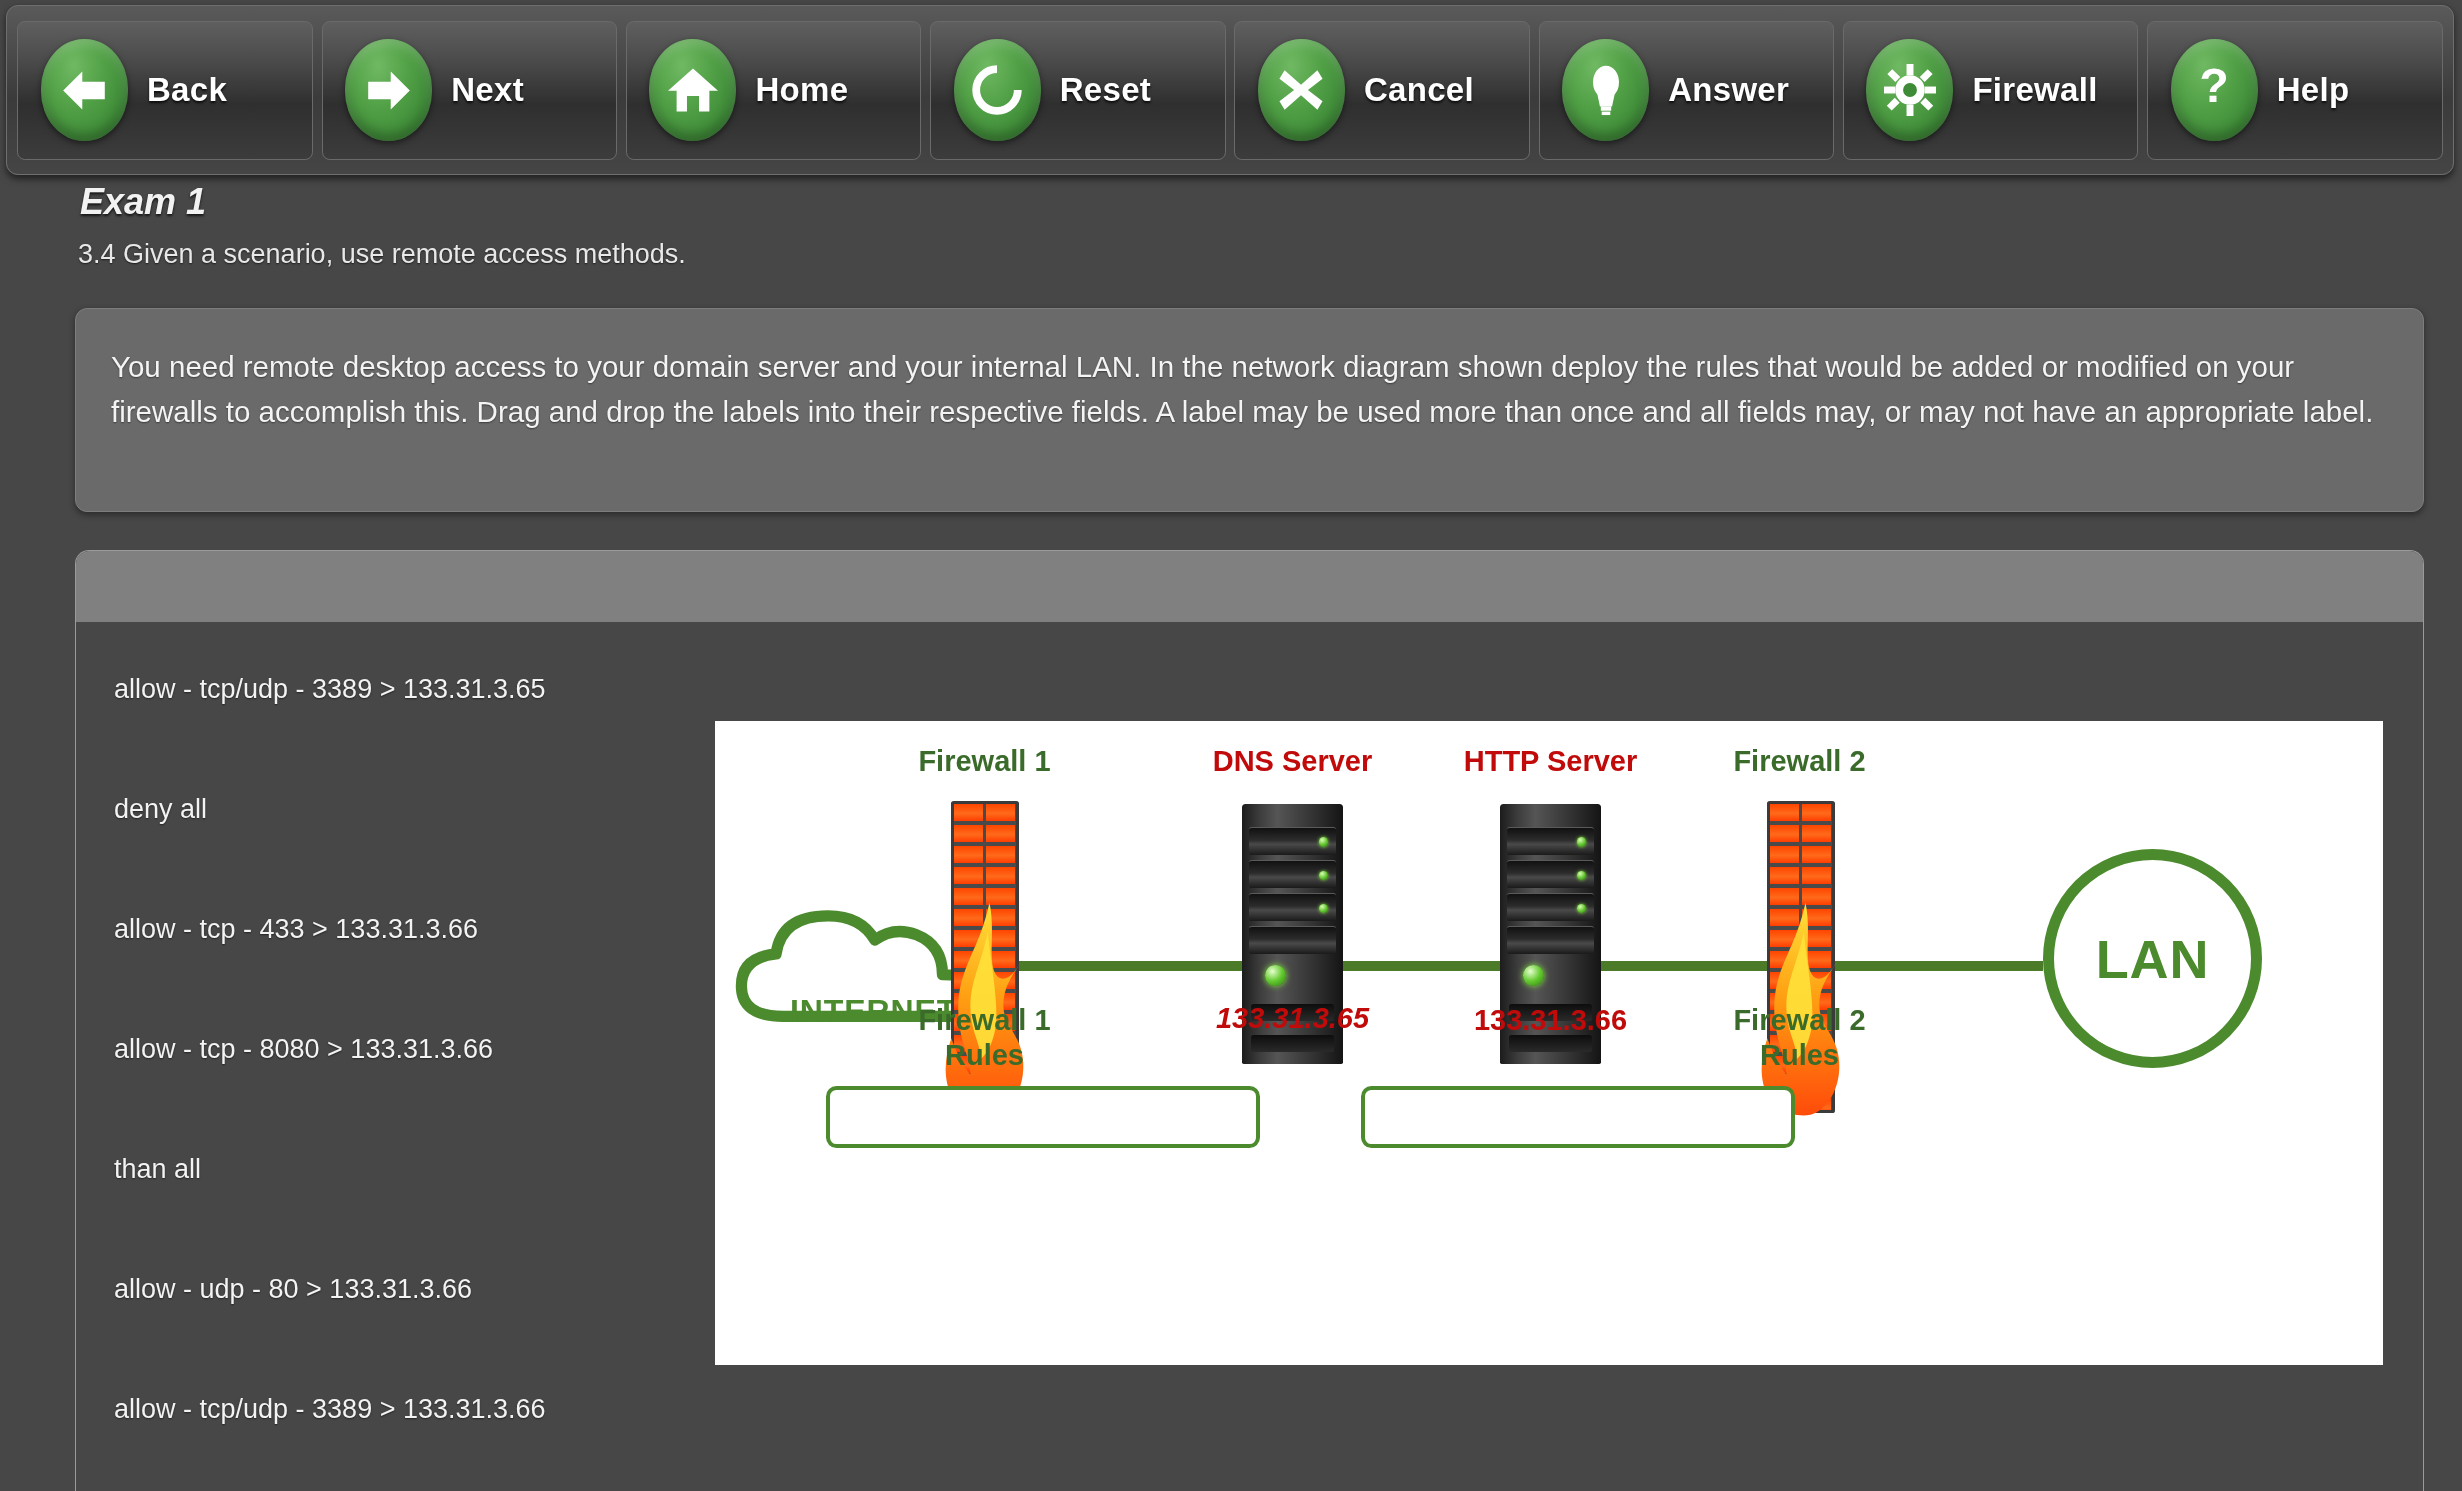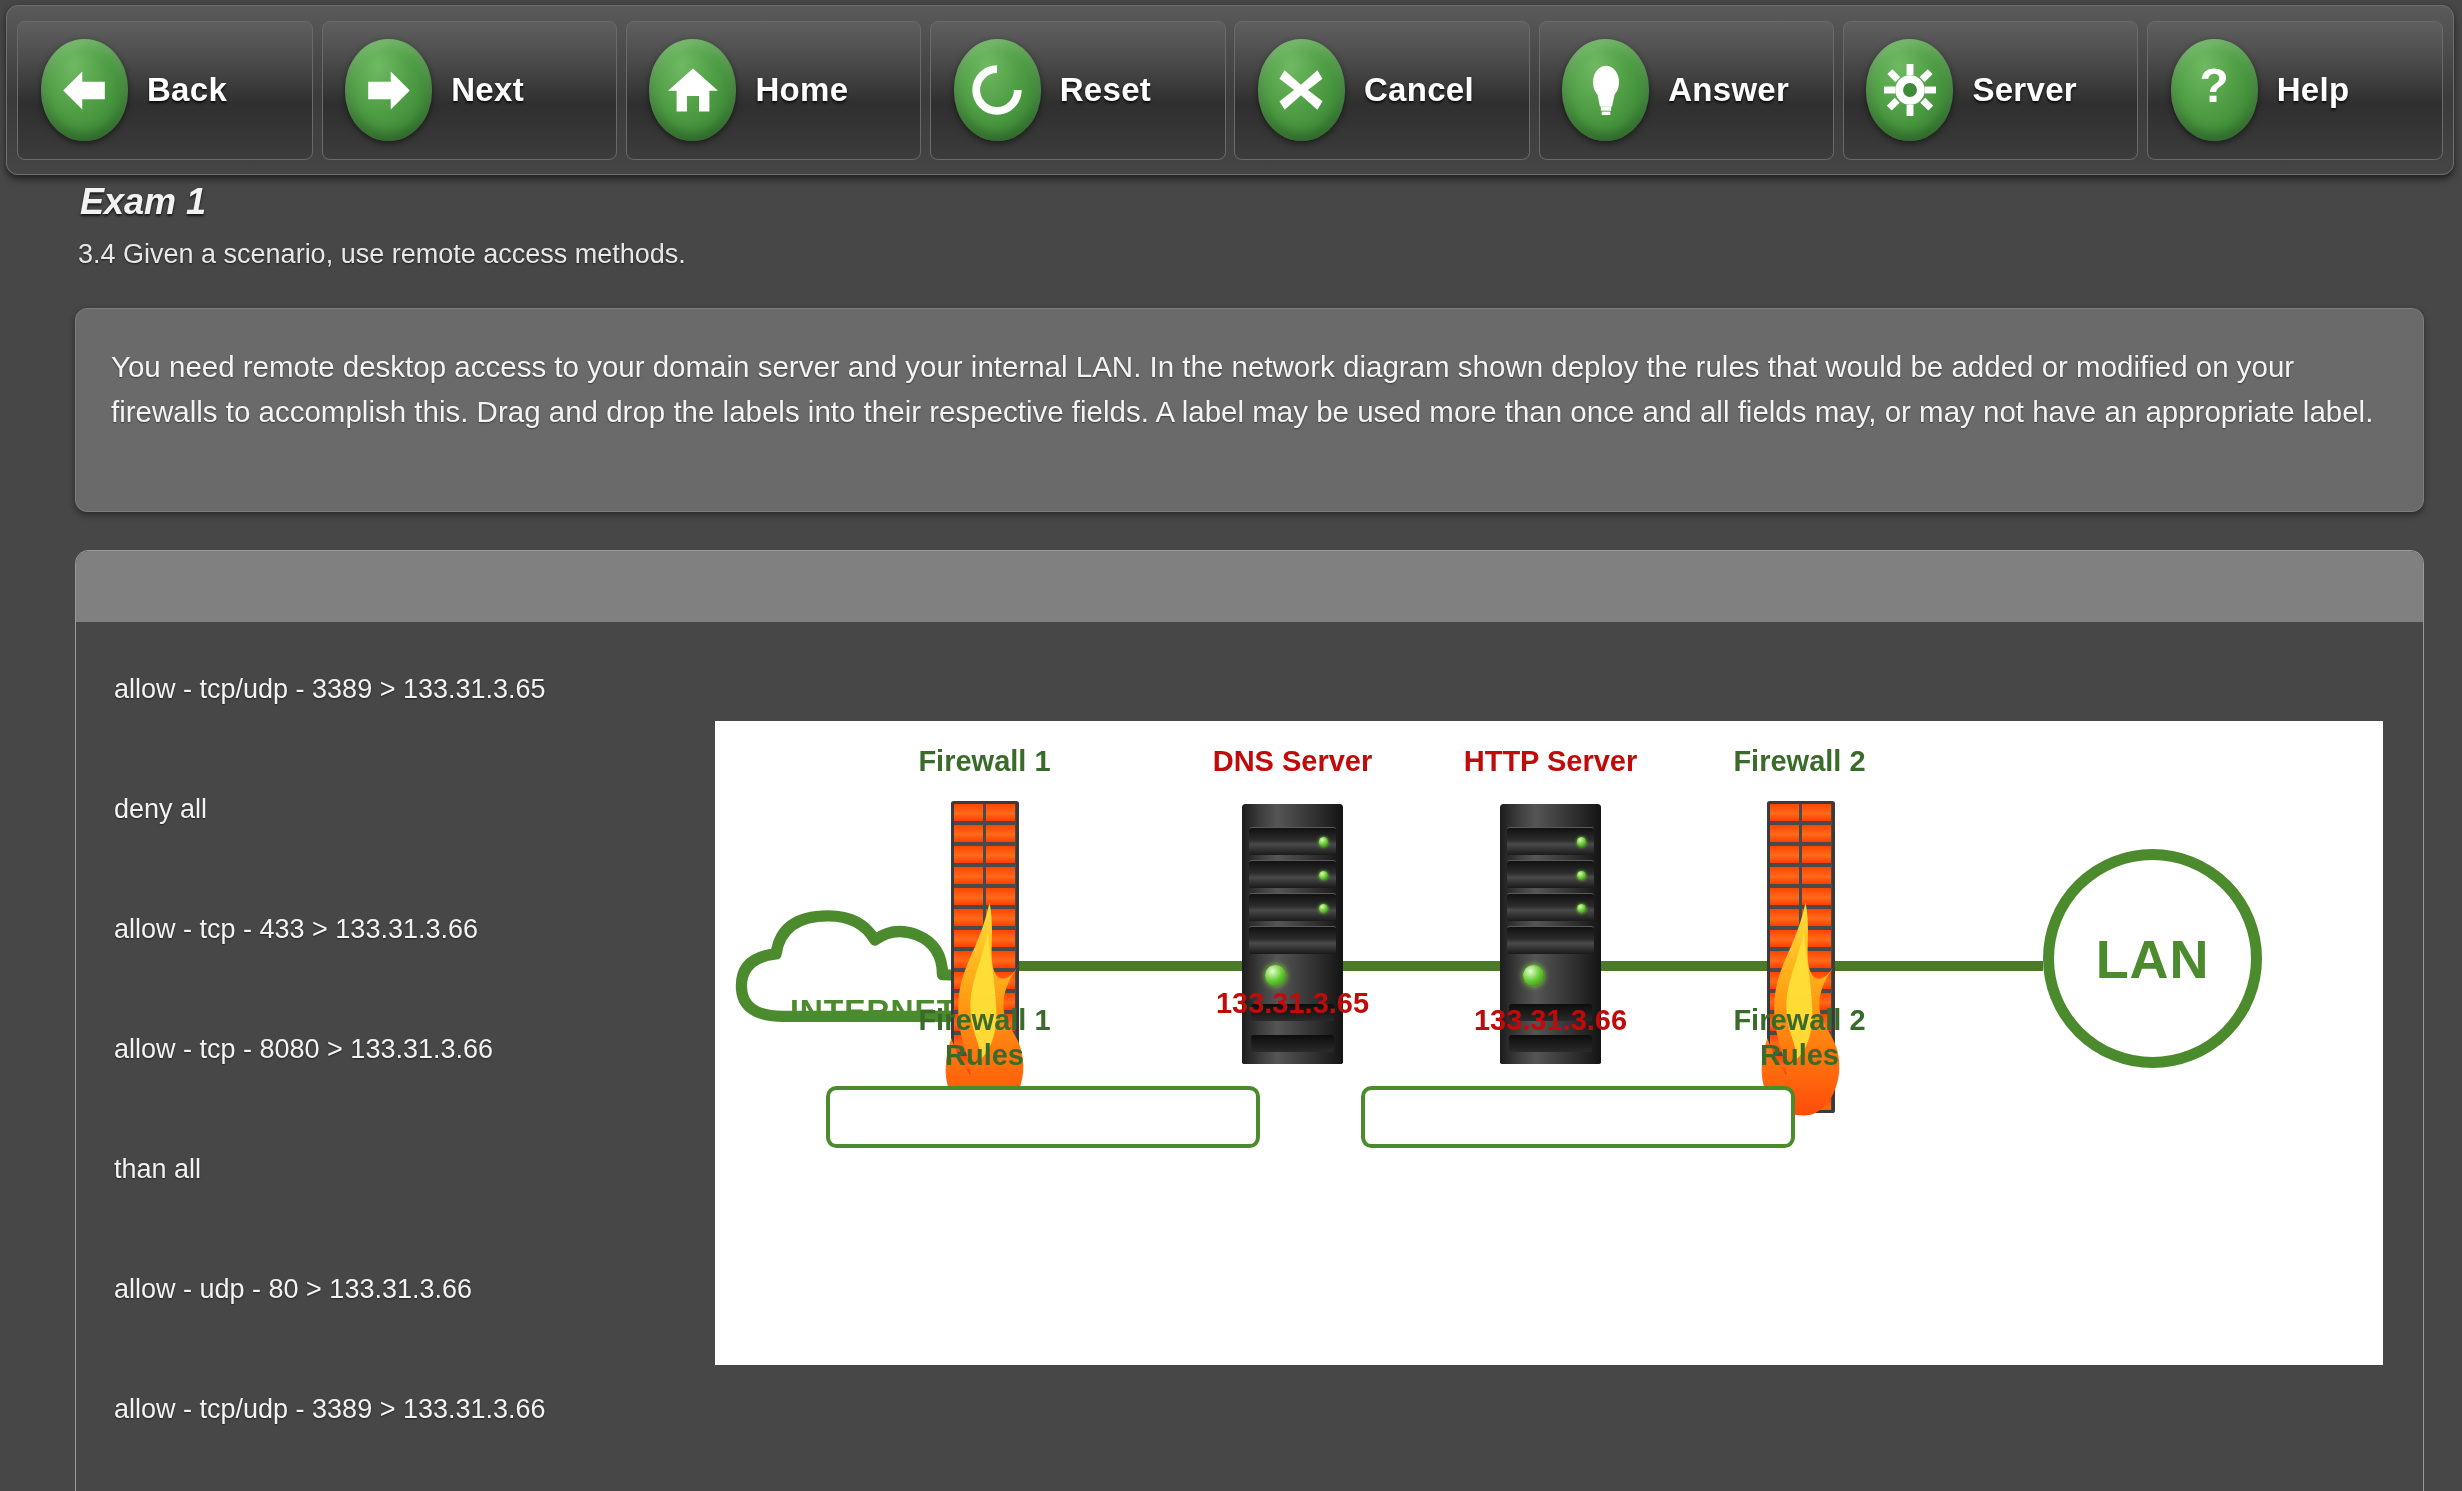--- a/index.html
+++ b/index.html
@@ -322,21 +322,21 @@
           <rect x="0" y="26" width="13" height="8"></rect>
             <rect x="47" y="26" width="13" height="8"></rect>
           <rect x="7" y="7" width="8" height="13" transform="rotate(-45 11 13)"></rect>
           <rect x="45" y="40" width="8" height="13" transform="rotate(-45 49 46)"></rect>
           <rect x="45" y="7" width="8" height="13" transform="rotate(45 49 13)"></rect>
           <rect x="7" y="40" width="8" height="13" transform="rotate(45 11 46)"></rect>
         </g>
         <circle cx="30" cy="30" r="8" fill="#3d8a37"></circle>
       </svg>
     </span>
-    <span class="tb-label">Server</span>
+    <span class="tb-label">Firewall</span>
   </div>
 
   <div class="tb-btn">
     <span class="tb-ico">
       <svg width="38" height="56" viewBox="0 0 44 64">
         <text x="22" y="46" font-family="Liberation Sans, sans-serif" font-size="56" font-weight="bold" fill="#fff" text-anchor="middle">?</text>
       </svg>
     </span>
     <span class="tb-label">Help</span>
   </div>
@@ -409,21 +409,21 @@
             <span class="led"></span>
           </div>
         <div class="bay" style="top:89px;">
             <span class="led"></span>
           </div>
         <div class="bay" style="top:122px;"></div>
         <div class="bigled" style="top:161px;"></div>
         <div class="slot" style="top:200px;"></div>
         <div class="slot" style="top:231px;"></div>
       </div>
-      <div class="dg-title dg-red" style="left:469px; top:266px; width:217px;">133.31.3.65</div>
+      <div class="dg-title dg-red" style="left:469px; top:281px; width:217px;font-style:italic;">133.31.3.65</div>
 
       <div class="dg-title dg-red" style="left:727px; top:24px; width:217px;">HTTP Server</div>
       <div class="server" style="left:785px;">
         <div class="body"></div>
         <div class="bay" style="top:22.6px;">
             <span class="led"></span>
           </div>
         <div class="bay" style="top:56px;">
             <span class="led"></span>
           </div>

